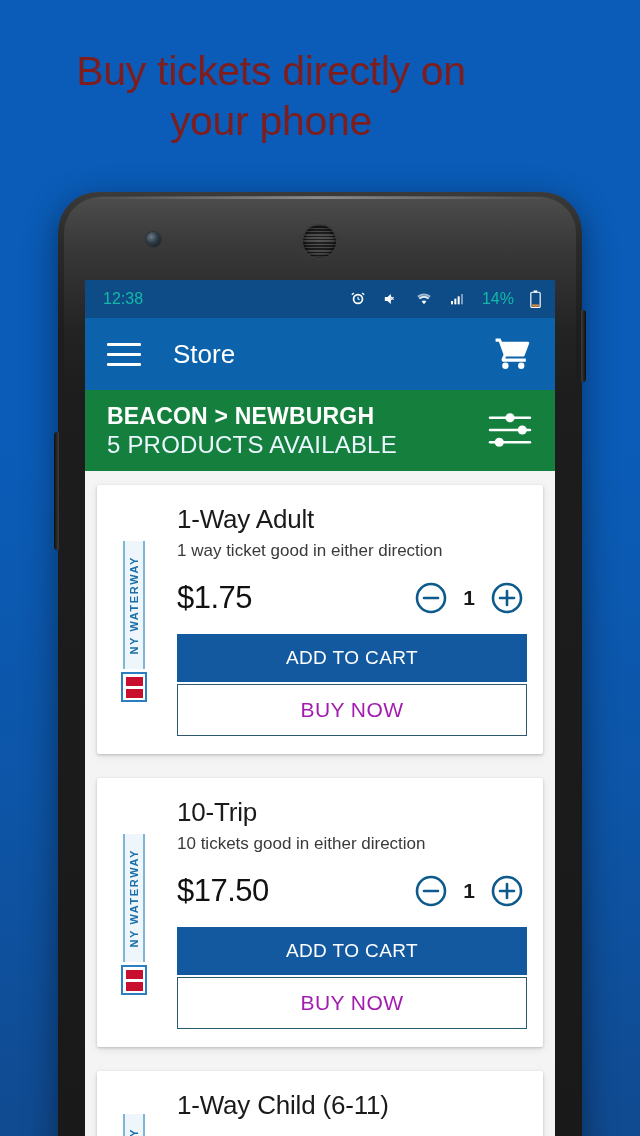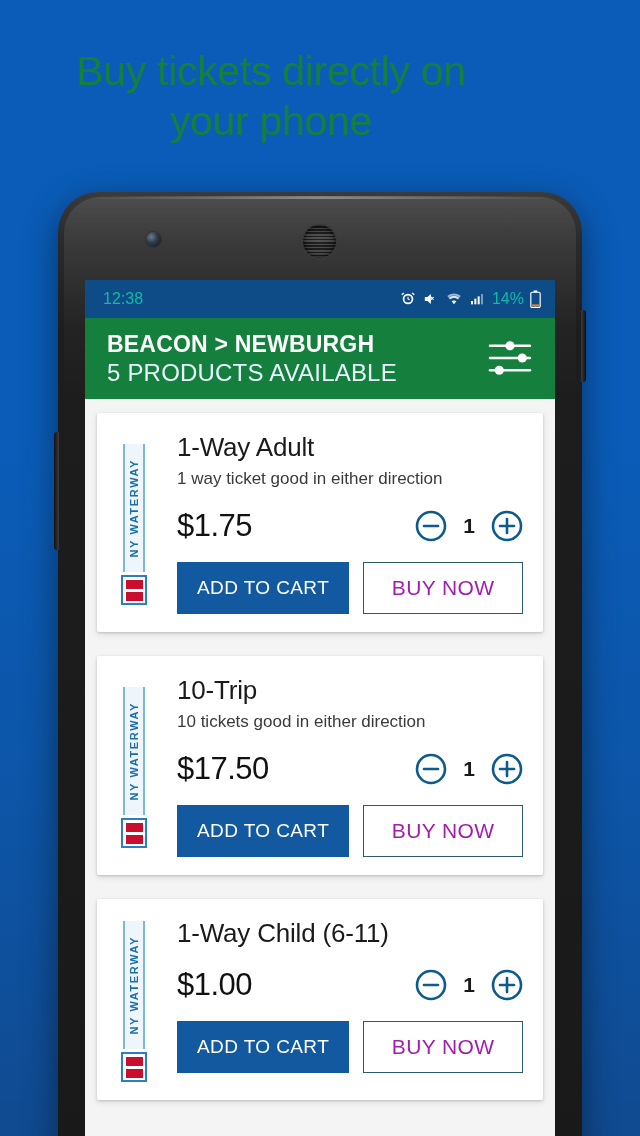--- a/index.html
+++ b/index.html
@@ -6,21 +6,21 @@
   html,body { width:640px; height:1136px; overflow:hidden; }
   body {
     font-family:"Liberation Sans", sans-serif;
     background:linear-gradient(180deg,#0a5cb8 0%,#0a5cb8 38%,#0d55a7 70%,#104a90 100%);
     position:relative;
   }
 
   
   .promo {
     position:absolute; top:46px; left:0; width:542px;
-    text-align:center; color:#15803d;
+    text-align:center; color:#7f1d1d;
     font-size:41px; line-height:50px; font-weight:400;
     letter-spacing:-0.3px;
     padding:0 32px;
   }
 
   
   .phone {
     position:absolute; left:58px; top:192px;
     width:524px; height:1000px;
     background:linear-gradient(180deg,#3a3a3a 0%,#2a2a2a 5%,#1d1d1d 14%,#191919 100%);
@@ -69,21 +69,21 @@
     position:absolute; left:27px; top:88px; width:470px; height:906px;
     background:#f4f4f4; overflow:hidden;
   }
 
   
   .statusbar {
     height:38px; background:#0d4c87; color:#14b8a6;
     display:flex; align-items:center; justify-content:space-between;
     padding:0 14px 0 18px; font-size:16px;
   }
-  .status-right { display:flex; align-items:center; gap:6px; }
+  .status-right { display:flex; align-items:center; gap:16px; }
   .status-right svg { display:block; }
   .battery-pct { font-size:16px; margin-left:1px; }
 
   
   .appbar {
     height:72px; background:#0c63ab;
     display:flex; align-items:center; padding:0 22px;
     box-shadow:0 1px 0 rgba(0,0,0,.06);
   }
   .hamburger { width:34px; display:flex; flex-direction:column; gap:7px; cursor:pointer; }
@@ -156,21 +156,21 @@
   }
   .price-row {
     display:flex; align-items:center; margin-top:18px;
   }
   .price {
     font-size:31px; color:#111111; font-weight:400; letter-spacing:-.5px; flex:1;
   }
   .stepper { display:flex; align-items:center; gap:16px; padding-right:4px; }
   .step-btn { width:32px; height:32px; cursor:pointer; }
   .qty { font-size:21px; font-weight:700; color:#1a1a1a; min-width:12px; text-align:center; }
-  .btn-row { display:flex; gap:14px; margin-top:18px; }
+  .btn-row { display:flex; gap:2px; margin-top:18px;flex-direction:column; }
   .btn-add {
     background:#1259a0; color:#ffffff; border:none; cursor:pointer;
     font-size:19px; font-weight:400; letter-spacing:.4px;
     padding:13px 20px; min-width:166px; font-family:inherit;
   }
   .btn-buy {
     background:#ffffff; color:#a21caf; cursor:pointer;
     border:1.5px solid #2c5a6e; font-size:21px; letter-spacing:.4px;
     padding:13px 27px; min-width:160px; font-family:inherit;
   }
@@ -213,20 +213,31 @@
         </svg>
         <span class="battery-pct">14%</span>
         <svg width="11" height="18" viewBox="0 0 12 20">
           <rect x="4" y="0.5" width="4" height="2" fill="#fff"></rect>
           <rect x="0.8" y="2.5" width="10.4" height="17" rx="1.4" fill="none" stroke="#fff" stroke-width="1.3"></rect>
           <rect x="2.2" y="16" width="7.6" height="2.5" fill="#e08b3a"></rect>
         </svg>
       </div>
     </div>
 
+    <div class="appbar">
+      <div class="hamburger">
+        <span></span>
+          <span></span>
+          <span></span>
+      </div>
+      <div class="appbar-title">Store</div>
+      <svg class="cart-icon" viewBox="0 0 24 24" fill="#ffffff">
+        <path d="M7.2 17.4a2 2 0 100 4 2 2 0 000-4zm10 0a2 2 0 100 4 2 2 0 000-4zM1 2.2h3.1l.9 2h16.4c.6 0 1 .6.8 1.2l-2.8 7.4c-.2.5-.6.8-1.1.8H7.6l-.5 1.3h13v2H6.1c-1 0-1.6-1-1.2-1.9l1.1-2.6L3.1 4.2H1v-2z"></path>
+      </svg>
+    </div>
 
     <div class="route">
       <div class="route-text">
         <div class="route-title">BEACON &gt; NEWBURGH</div>
         <div class="route-sub">5 PRODUCTS AVAILABLE</div>
       </div>
       <svg class="filter-icon" viewBox="0 0 30 26">
         <line x1="2" y1="5" x2="28" y2="5" stroke="#fff" stroke-width="1.7" stroke-linecap="round"></line>
         <circle cx="15" cy="5" r="3" fill="#fff"></circle>
         <line x1="2" y1="13" x2="28" y2="13" stroke="#fff" stroke-width="1.7" stroke-linecap="round"></line>

